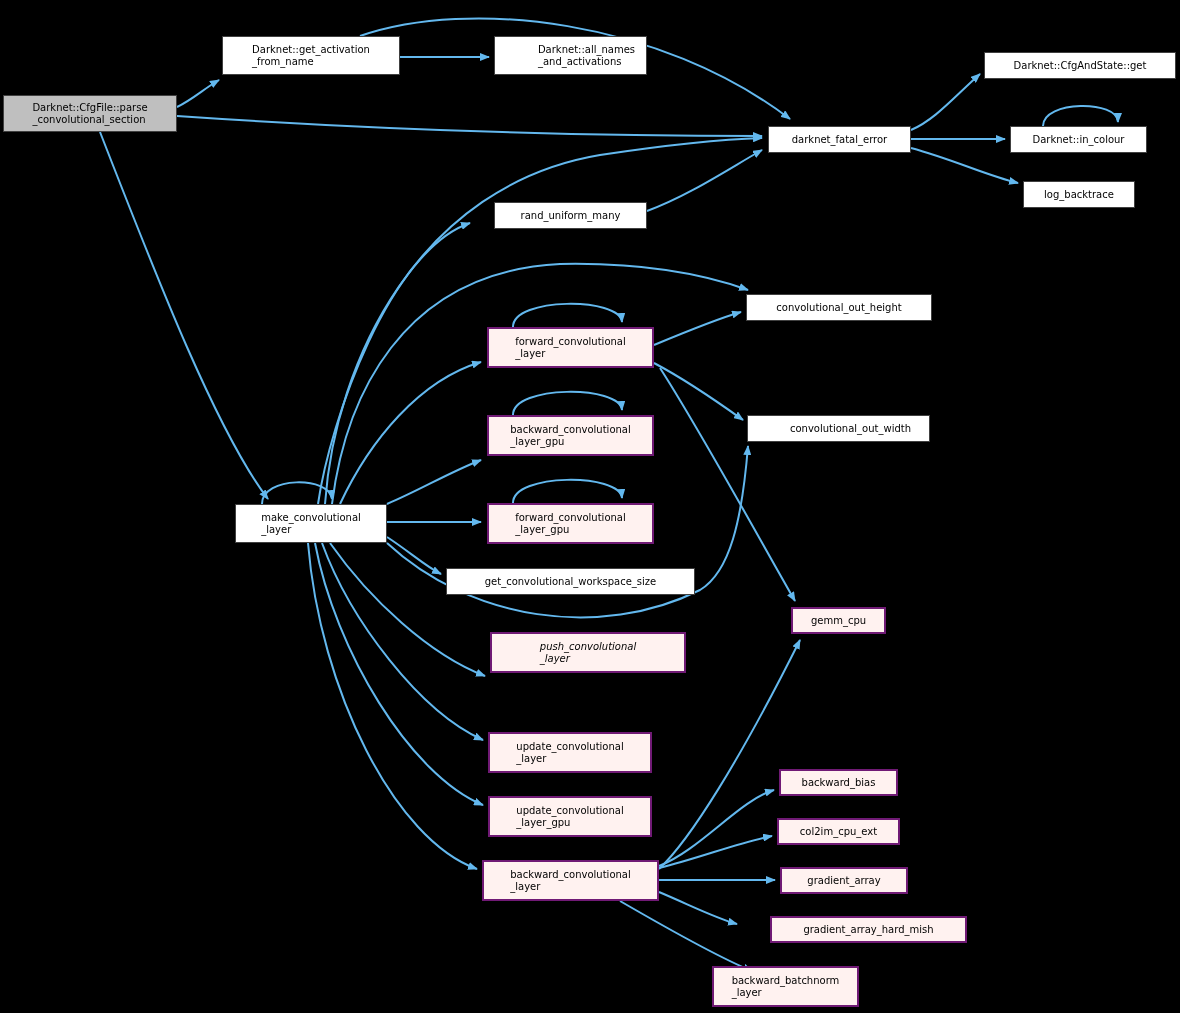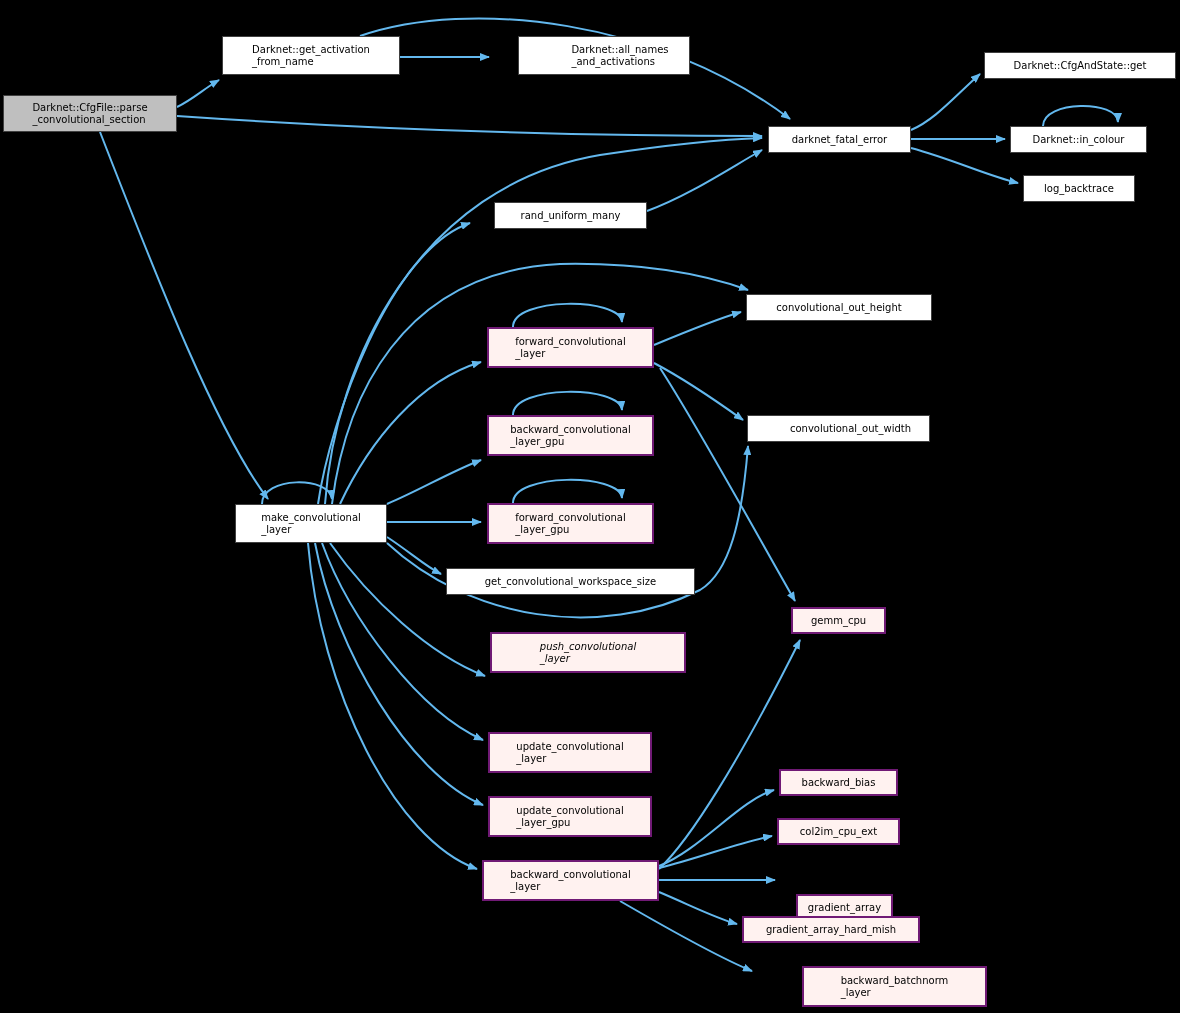--- a/index.html
+++ b/index.html
@@ -99,34 +99,34 @@
   </svg>
 
   <div class="node n-grey" style="left:3px;top:95px;width:174px;height:37px;">
       <span>Darknet::CfgFile::parse
 _convolutional_section</span>
     </div>
   <div class="node n-white" style="left:222px;top:36px;width:178px;height:39px;">
       <span>Darknet::get_activation
 _from_name</span>
     </div>
-  <div class="node n-white" style="left:518px;top:36px;width:172px;height:39px;padding-left:32px;">
+  <div class="node n-white" style="left:494px;top:36px;width:153px;height:39px;padding-left:32px;">
       <span>Darknet::all_names
 _and_activations</span>
     </div>
   <div class="node n-white" style="left:984px;top:52px;width:192px;height:27px;">
       <span>Darknet::CfgAndState::get</span>
     </div>
   <div class="node n-white" style="left:768px;top:126px;width:143px;height:27px;">
       <span>darknet_fatal_error</span>
     </div>
   <div class="node n-white" style="left:1010px;top:126px;width:137px;height:27px;">
       <span>Darknet::in_colour</span>
     </div>
-  <div class="node n-white" style="left:1023px;top:175px;width:112px;height:27px;">
+  <div class="node n-white" style="left:1023px;top:181px;width:112px;height:27px;">
       <span>log_backtrace</span>
     </div>
   <div class="node n-white" style="left:494px;top:202px;width:153px;height:27px;">
       <span>rand_uniform_many</span>
     </div>
   <div class="node n-white" style="left:746px;top:294px;width:186px;height:27px;">
       <span>convolutional_out_height</span>
     </div>
   <div class="node n-red" style="left:487px;top:327px;width:167px;height:41px;">
       <span>forward_convolutional
@@ -164,28 +164,28 @@
   <div class="node n-red" style="left:488px;top:796px;width:164px;height:41px;">
       <span>update_convolutional
 _layer_gpu</span>
     </div>
   <div class="node n-red" style="left:779px;top:769px;width:119px;height:27px;">
       <span>backward_bias</span>
     </div>
   <div class="node n-red" style="left:777px;top:818px;width:123px;height:27px;">
       <span>col2im_cpu_ext</span>
     </div>
-  <div class="node n-red" style="left:796px;top:867px;width:97px;height:27px;margin-top:27px;">
+  <div class="node n-red" style="left:780px;top:867px;width:128px;height:27px;">
       <span>gradient_array</span>
     </div>
   <div class="node n-red" style="left:482px;top:860px;width:177px;height:41px;">
       <span>backward_convolutional
 _layer</span>
     </div>
-  <div class="node n-red" style="left:742px;top:916px;width:178px;height:27px;">
+  <div class="node n-red" style="left:770px;top:916px;width:197px;height:27px;">
       <span>gradient_array_hard_mish</span>
     </div>
-  <div class="node n-red" style="left:802px;top:966px;width:185px;height:41px;">
+  <div class="node n-red" style="left:712px;top:966px;width:147px;height:41px;">
       <span>backward_batchnorm
 _layer</span>
     </div>
 
 </div>
 
 </body></html>

